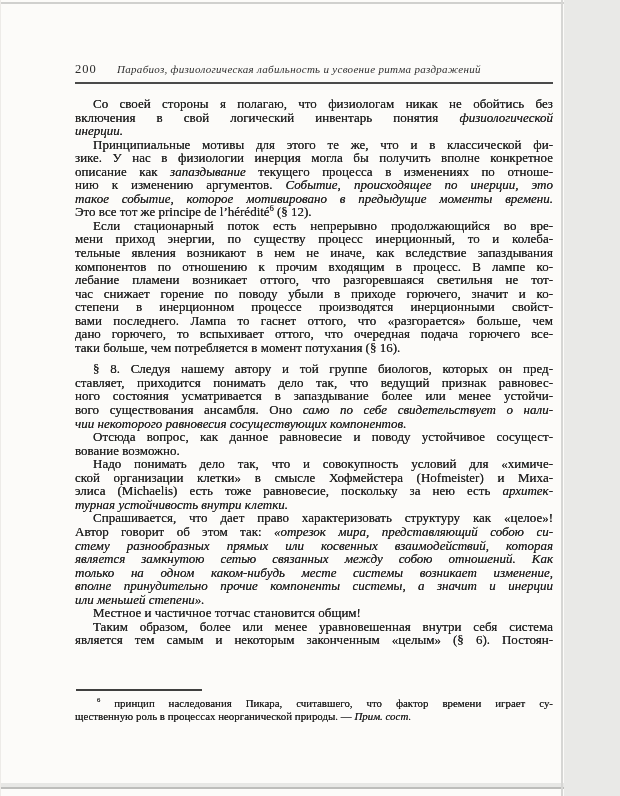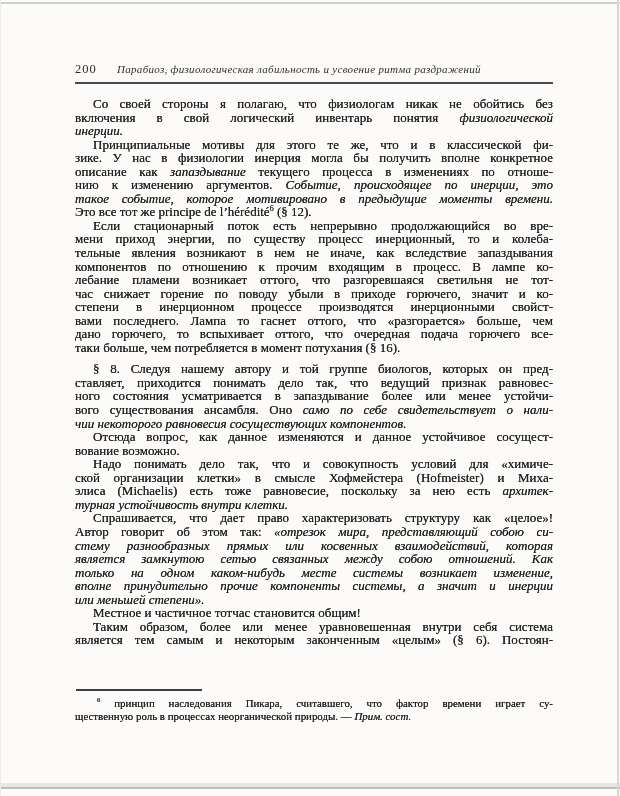--- a/index.html
+++ b/index.html
@@ -2,21 +2,21 @@
 <html lang="ru"><head>
 <meta charset="utf-8">
 <style>
   html,body{margin:0;padding:0;}
   body{
     width:620px;height:796px;
     background:#e9e9e7;
     font-family:"Liberation Serif","DejaVu Serif",serif;
   }
   .page{
-    position:relative;width:620px;height:796px;overflow:hidden;
+    position:relative;width:564px;height:796px;overflow:hidden;
     background:#fcfbf9;color:#242424;
   }
   
   .edge{position:absolute;}
   .edge-top{top:2px;left:0;right:0;height:2px;background:#d0d0ce;}
   .edge-bottom{top:787px;left:0;right:0;height:2px;background:#bdbdbb;}
   .edge-bottom-shadow{top:783px;left:0;right:0;height:4px;background:#e7e7e5;}
   .edge-right{top:0;bottom:0;right:1px;width:2px;background:#d6d6d4;}
   .edge-left{top:0;bottom:0;left:0;width:1px;background:#edebe8;}
 
@@ -108,21 +108,21 @@
         <div class="line last"><span>таки больше, чем потребляется в момент потухания (§ 16).</span></div>
       </div>
       <div class="para gap">
         <div class="line indent"><span>§ 8. Следуя нашему автору и той группе биологов, которых он пред-</span></div>
         <div class="line"><span>ставляет, приходится понимать дело так, что ведущий признак равновес-</span></div>
         <div class="line"><span>ного состояния усматривается в запаздывание более или менее устойчи-</span></div>
         <div class="line"><span>вого существования ансамбля. Оно </span><em>само по себе свидетельствует о нали-</em></div>
         <div class="line last"><em>чии некоторого равновесия сосуществующих компонентов.</em></div>
       </div>
       <div class="para">
-        <div class="line indent"><span>Отсюда вопрос, как данное изменяются и данное устойчивое сосущест-</span></div>
+        <div class="line indent"><span>Отсюда вопрос, как данное равновесие и поводу устойчивое сосущест-</span></div>
         <div class="line last"><span>вование возможно.</span></div>
       </div>
       <div class="para">
         <div class="line indent"><span>Надо понимать дело так, что и совокупность условий для «химиче-</span></div>
         <div class="line"><span>ской организации клетки» в смысле Хофмейстера (Hofmeister) и Миха-</span></div>
         <div class="line"><span>элиса (Michaelis) есть тоже равновесие, поскольку за нею есть </span><em>архитек-</em></div>
         <div class="line last"><em>турная устойчивость внутри клетки.</em></div>
       </div>
       <div class="para">
         <div class="line indent"><span>Спрашивается, что дает право характеризовать структуру как «целое»!</span></div>

